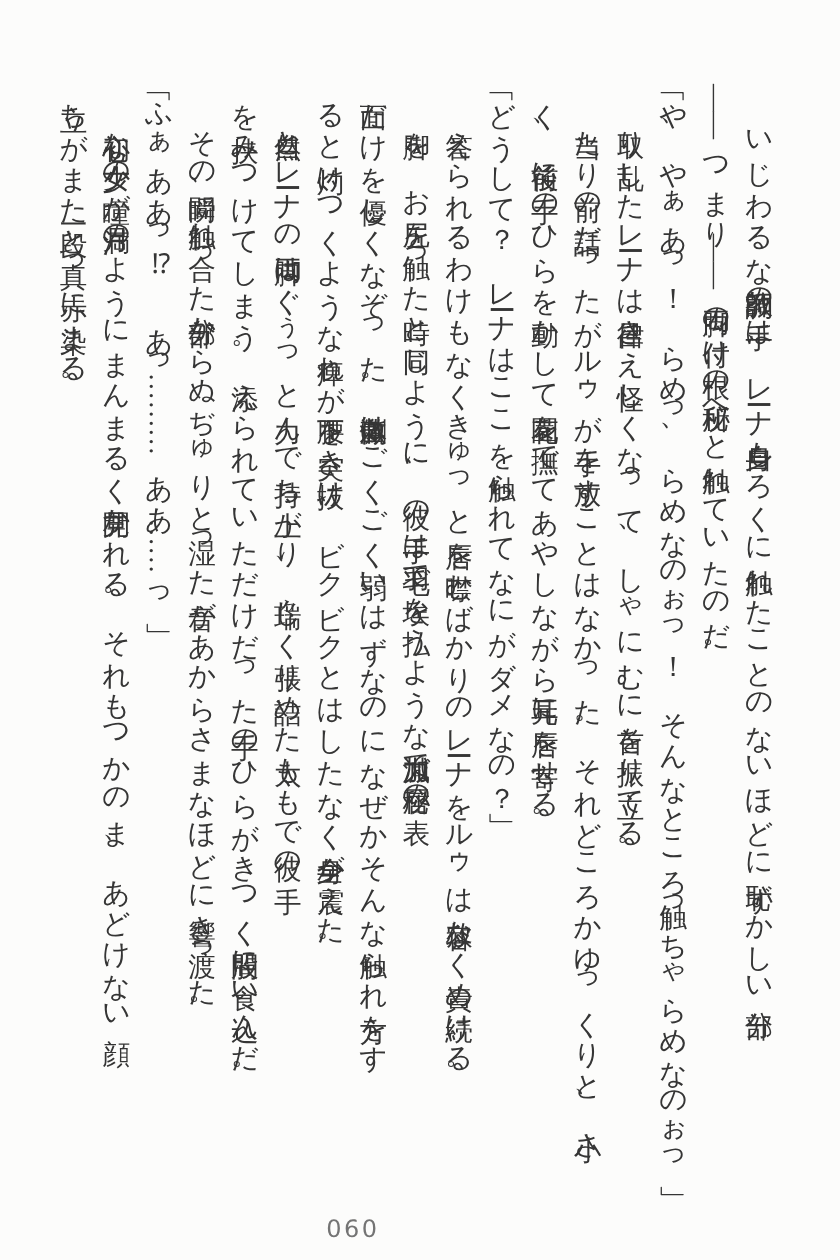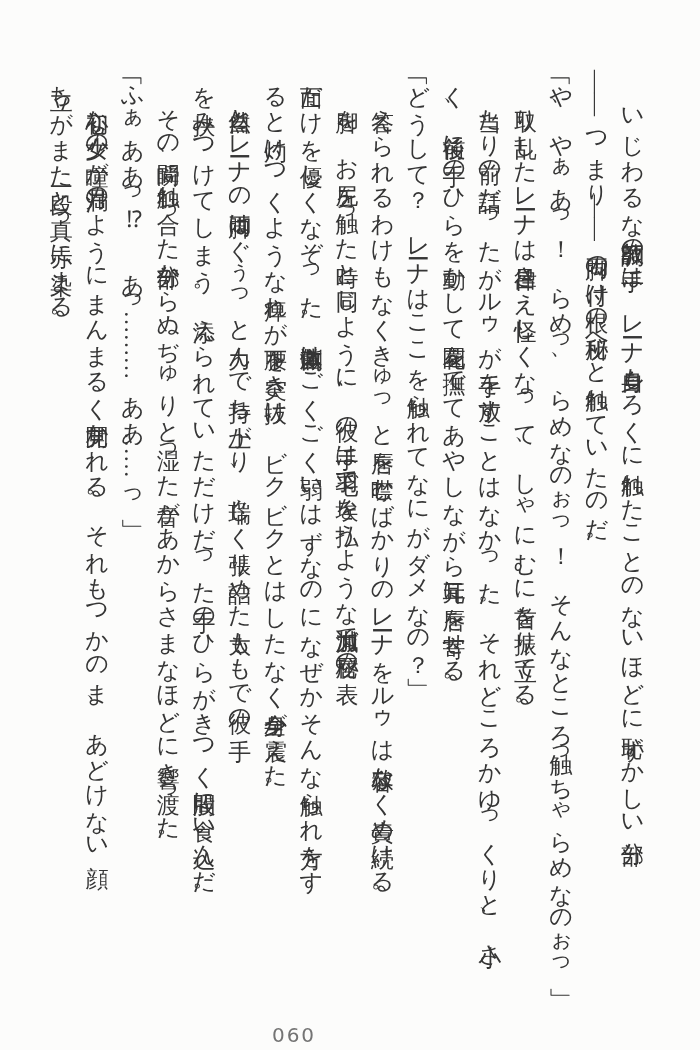--- a/index.html
+++ b/index.html
@@ -41,21 +41,20 @@
   .page-number {
     position: absolute;
     top: 1012px;
     left: 0;
     width: 588px;
     text-align: center;
     font-family: "DejaVu Sans", sans-serif;
     font-size: 20px;
     letter-spacing: 2px;
     color: #747474;
-    margin-top: 11px;
   }
 </style>
 </head>
 <body>
 
 <div class="page">
 
   <div class="text-block">
     <p class="tline ind">いじわるな調教師の手は、レーナ自身もろくに触れたことのないほどに恥ずかしい部分</p>
     <p class="tline">――つまり――両脚の付け根の秘所へと触れていたのだ。</p>

